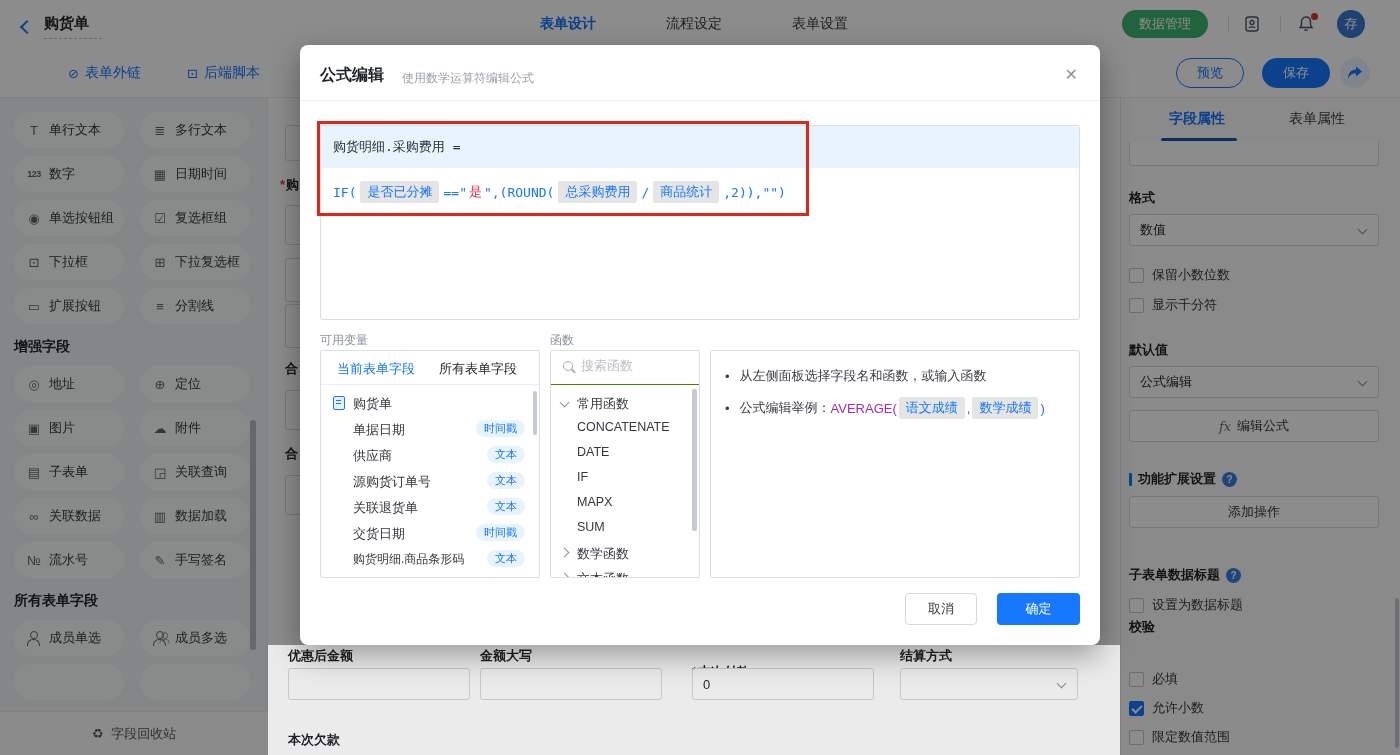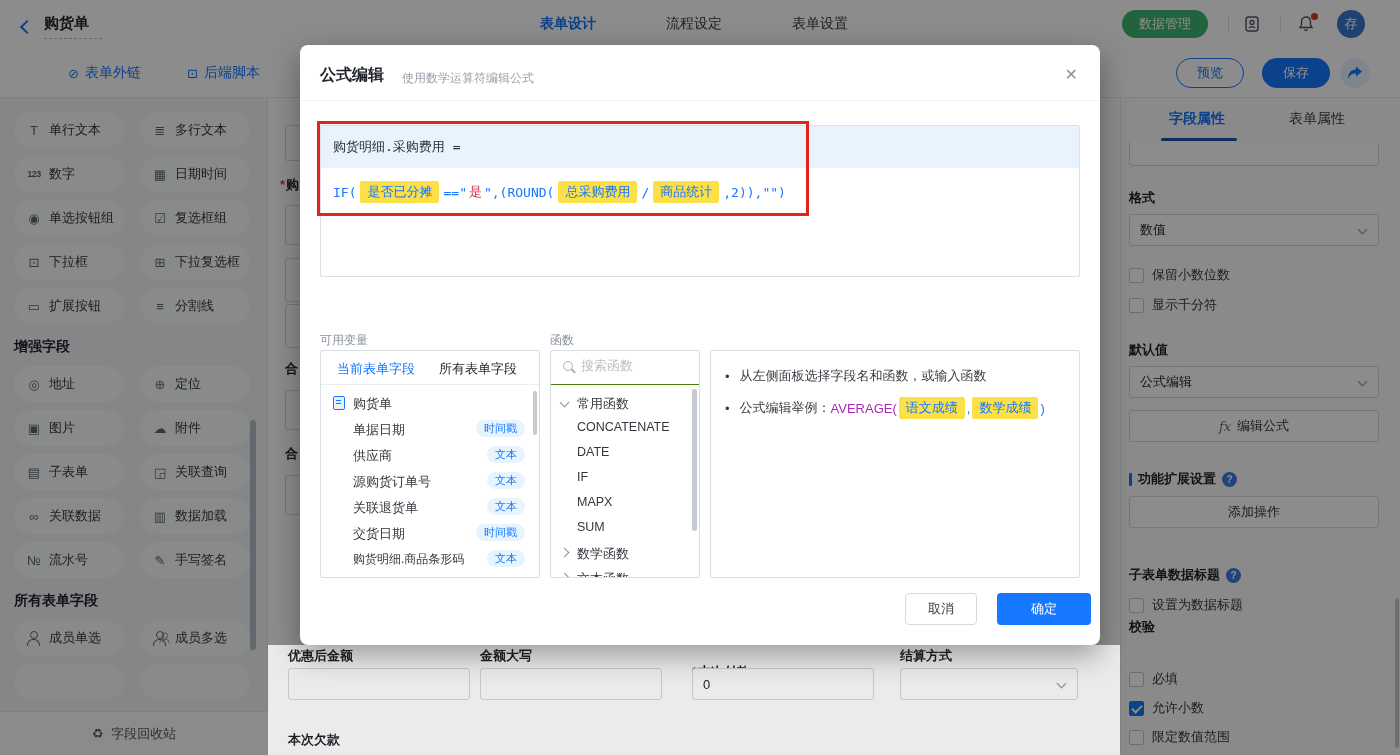--- a/index.html
+++ b/index.html
@@ -77,24 +77,24 @@
   .fx { font-style:italic; font-family:"DejaVu Serif",serif; color:#6b727c; font-size:13px; }
   .rsb-scroll { position:absolute; left:274px; top:500px; width:4px; height:150px; background:#c6cad1; border-radius:2px; }
 
   
   .modal { position:absolute; left:300px; top:45px; width:800px; height:600px; background:#fff; border-radius:8px; box-shadow:0 10px 30px rgba(0,0,0,0.35); z-index:30; }
   .m-title { position:absolute; left:20px; top:20px; font-size:16px; font-weight:700; }
   .m-sub { position:absolute; left:102px; top:25px; font-size:12px; color:#9aa0a8; }
   .m-close { position:absolute; right:22px; top:20px; font-size:16px; color:#8a919f; cursor:pointer; }
   .m-divider { position:absolute; left:0; top:55px; width:800px; border-top:1px solid #f0f1f3; }
 
-  .fbox { position:absolute; left:20px; top:80px; width:760px; height:152px; border:1px solid #dcdee2; border-radius:2px; background:#fff; overflow:hidden; }
+  .fbox { position:absolute; left:20px; top:80px; width:760px; height:195px; border:1px solid #dcdee2; border-radius:2px; background:#fff; overflow:hidden; }
   .fbox-head { position:absolute; left:0; top:0; width:100%; height:42px; background:#e8f3fd; font-size:13px; color:#2a2f36; display:flex; align-items:center; padding-left:12px; font-family:"DejaVu Sans Mono",monospace; }
   .fbox-line { position:absolute; left:12px; top:55px; width:740px; font-family:"DejaVu Sans Mono",monospace; font-size:13px; color:#1677ff; display:flex; align-items:center; flex-wrap:wrap; gap:2px; }
-  .chip { background:#fde047; color:#1677ff; padding:2px 7px; border-radius:2px; margin:0 2px; font-size:13px; }
+  .chip { background:#e5e5e5; color:#1677ff; padding:2px 7px; border-radius:2px; margin:0 2px; font-size:13px; }
   .tk-red { color:#d03050; }
   .annotation { position:absolute; left:17px; top:76px; width:492px; height:95px; border:3px solid #e0251b; z-index:5; pointer-events:none; }
 
   .panel-label { position:absolute; top:287px; font-size:12px; color:#8a919f; }
   .vbox { position:absolute; left:20px; top:305px; width:220px; height:228px; border:1px solid #dcdee2; border-radius:2px; overflow:hidden; }
   .vtabs { position:absolute; left:0; top:0; width:100%; height:34px; border-bottom:1px solid #ebedf0; font-size:13px; }
   .vtab { position:absolute; top:9px; }
   .vtab.active { color:#1677ff; }
   .vrow { position:absolute; left:0; width:100%; height:26px; font-size:13px; color:#33373d; }
   .vname { position:absolute; left:32px; top:4px; white-space:nowrap; max-width:125px; overflow:hidden; }
@@ -116,21 +116,21 @@
   .fnrow .ch { position:absolute; left:10px; top:8px; }
   .fn-scroll { position:absolute; right:2px; top:38px; width:5px; height:142px; background:#c6cad1; border-radius:2px; }
 
   .hintbox { position:absolute; left:410px; top:305px; width:370px; height:228px; border:1px solid #dcdee2; border-radius:2px; }
   .hline { position:absolute; left:14px; font-size:13px; color:#383c42; display:flex; align-items:center; flex-wrap:nowrap; }
   .bullet { margin-right:10px; font-size:13px; color:#383c42; }
   .fn-purple { color:#a62ab4; }
   .blue { color:#1677ff; }
 
   .m-cancel { position:absolute; left:605px; top:548px; width:72px; height:32px; background:#fff; border:1px solid #d9d9d9; border-radius:4px; font-size:13px; color:#33373d; display:flex; align-items:center; justify-content:center; cursor:pointer; }
-  .m-ok { position:absolute; left:697px; top:548px; width:94px; height:32px; background:#1677ff; border-radius:4px; font-size:13px; color:#fff; display:flex; align-items:center; justify-content:center; cursor:pointer; }
+  .m-ok { position:absolute; left:697px; top:548px; width:83px; height:32px; background:#1677ff; border-radius:4px; font-size:13px; color:#fff; display:flex; align-items:center; justify-content:center; cursor:pointer; }
 </style>
 </head>
 <body>
 
 <div class="screen">
 
   <div class="canvas">
     <div class="frag-box" style="left:17px; top:27px; height:36px;"></div>
     <div class="frag-label" style="left:12px; top:78px;"><span class="req">*</span><span>购</span></div>
     <div class="frag-box" style="left:17px; top:107px; height:40px;"></div>

